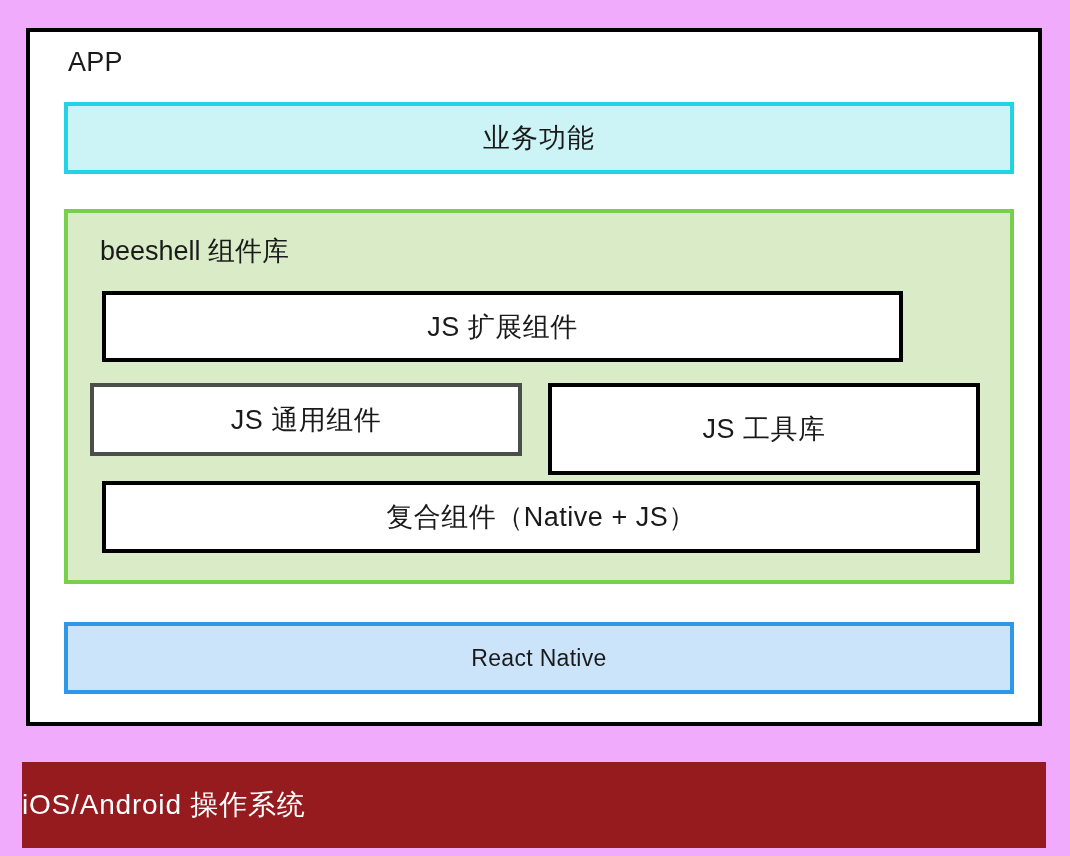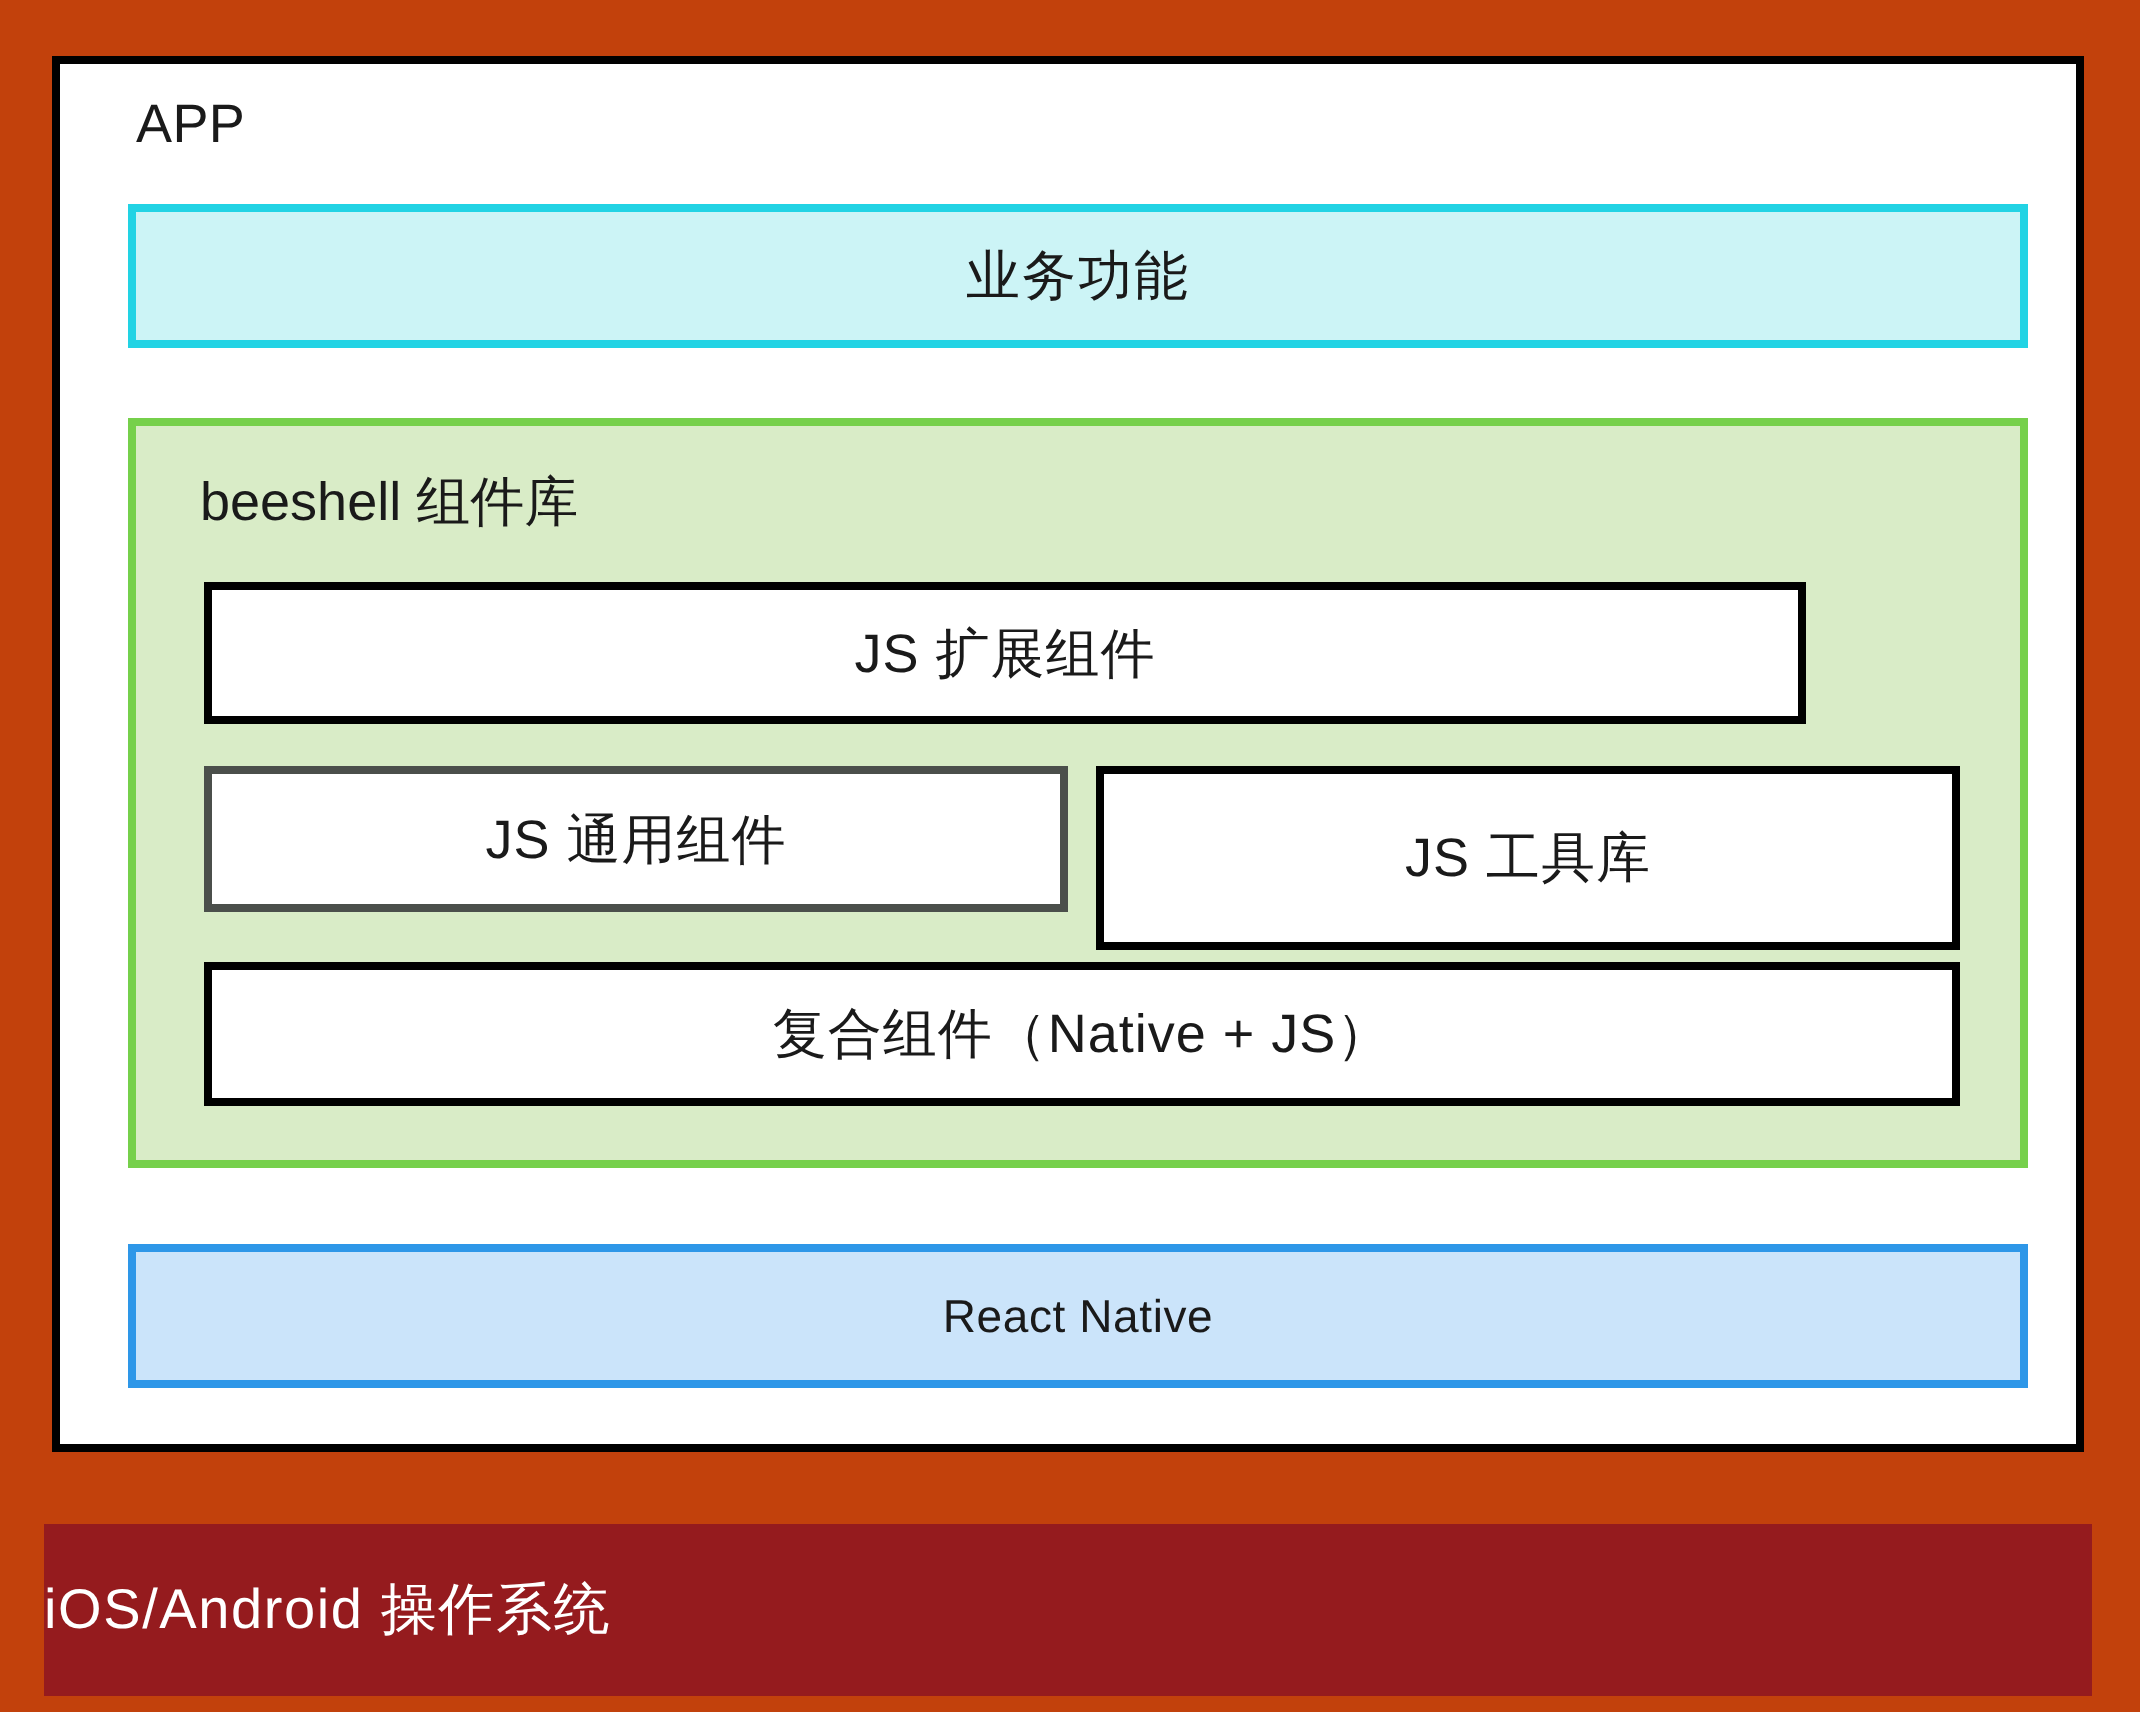--- a/index.html
+++ b/index.html
@@ -11,21 +11,21 @@
     width: 1070px;
     height: 856px;
     font-family: "Liberation Sans", "DejaVu Sans", sans-serif;
     -webkit-font-smoothing: antialiased;
   }
 
   #canvas {
     position: relative;
     width: 1070px;
     height: 856px;
-    background: #c2410c;
+    background: #f0abfc;
     overflow: hidden;
   }
 
   
   .app-frame {
     position: absolute;
     left: 26px;
     top: 28px;
     width: 1016px;
     height: 698px;
@@ -103,21 +103,21 @@
   .border-black { border: 4px solid #000000; }
   .border-gray  { border: 4px solid #4b4f4b; }
 
   .row-ext {
     left: 34px;
     top: 78px;
     width: 801px;
     height: 71px;
   }
   .row-common {
-    left: 34px;
+    left: 22px;
     top: 170px;
     width: 432px;
     height: 73px;
   }
   .row-tools {
     left: 480px;
     top: 170px;
     width: 432px;
     height: 92px;
   }

